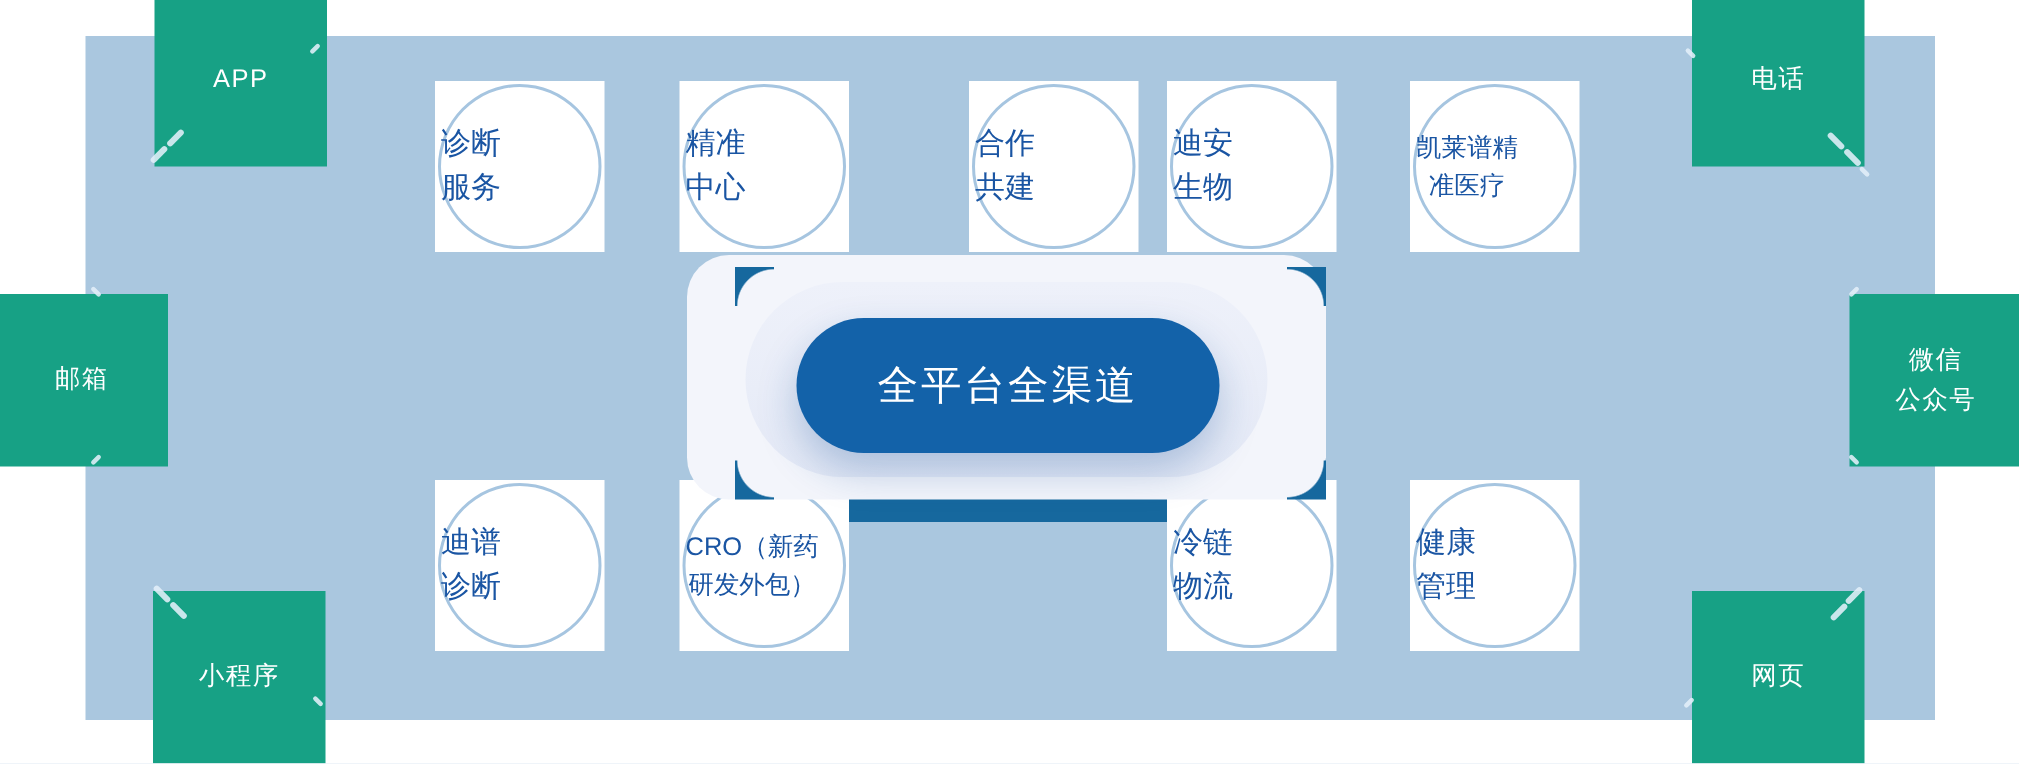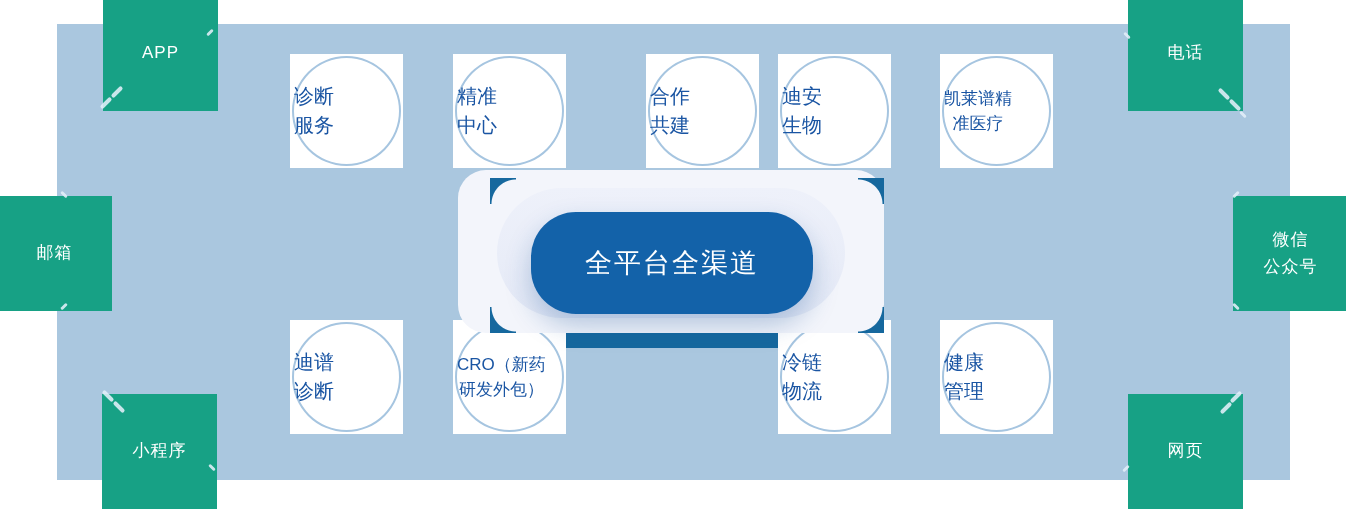--- a/index.html
+++ b/index.html
@@ -14,21 +14,21 @@
     background:var(--page);
     font-family:"Liberation Sans","DejaVu Sans",sans-serif;
   }
   .bg-rect{position:absolute;left:57px;top:24px;width:1233px;height:456px;background:var(--bg-rect);}
   .dark-rect{position:absolute;left:488px;top:178px;width:396px;height:170px;background:var(--dark);}
 
   
   .panel{position:absolute;left:458px;top:170px;width:426px;height:163px;background:var(--panel);border-radius:28px;}
   .glow{position:absolute;left:497px;top:188px;width:348px;height:130px;border-radius:65px;
         background:linear-gradient(180deg,#eef1fa 0%,var(--glow) 55%,#e4e9f6 100%);}
-  .pill{position:absolute;left:531px;top:212px;width:282px;height:102px;border-radius:45px;
+  .pill{position:absolute;left:531px;top:212px;width:282px;height:90px;border-radius:45px;
         background:var(--pill);display:flex;align-items:center;justify-content:center;
         box-shadow:0 12px 26px rgba(21,80,150,.28);}
   .pill-label{color:#fff;font-size:27px;font-weight:500;letter-spacing:2px;}
 
   
   .wedge{position:absolute;width:26px;height:26px;}
   .wedge.tl{left:490px;top:178px;background:radial-gradient(26px at 100% 100%,rgba(0,0,0,0) 0 24px,var(--dark) 25px);}
   .wedge.tr{left:858px;top:178px;background:radial-gradient(26px at 0% 100%,rgba(0,0,0,0) 0 24px,var(--dark) 25px);}
   .wedge.bl{left:490px;top:307px;background:radial-gradient(26px at 100% 0%,rgba(0,0,0,0) 0 24px,var(--dark) 25px);}
   .wedge.br{left:858px;top:307px;background:radial-gradient(26px at 0% 0%,rgba(0,0,0,0) 0 24px,var(--dark) 25px);}

